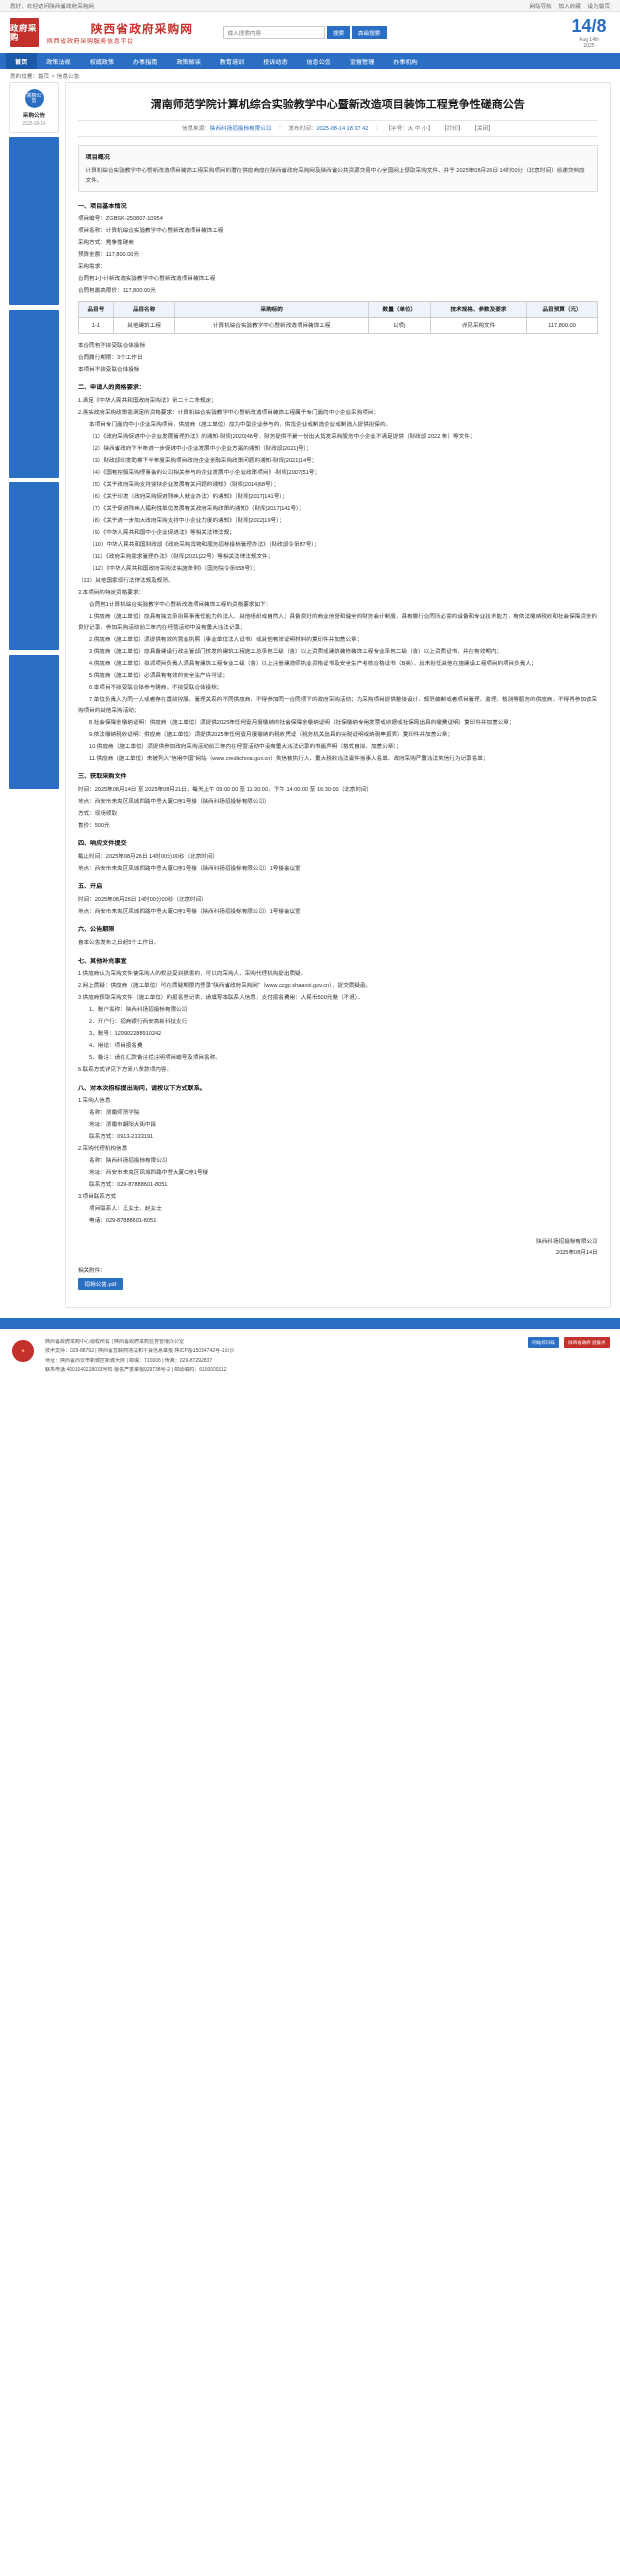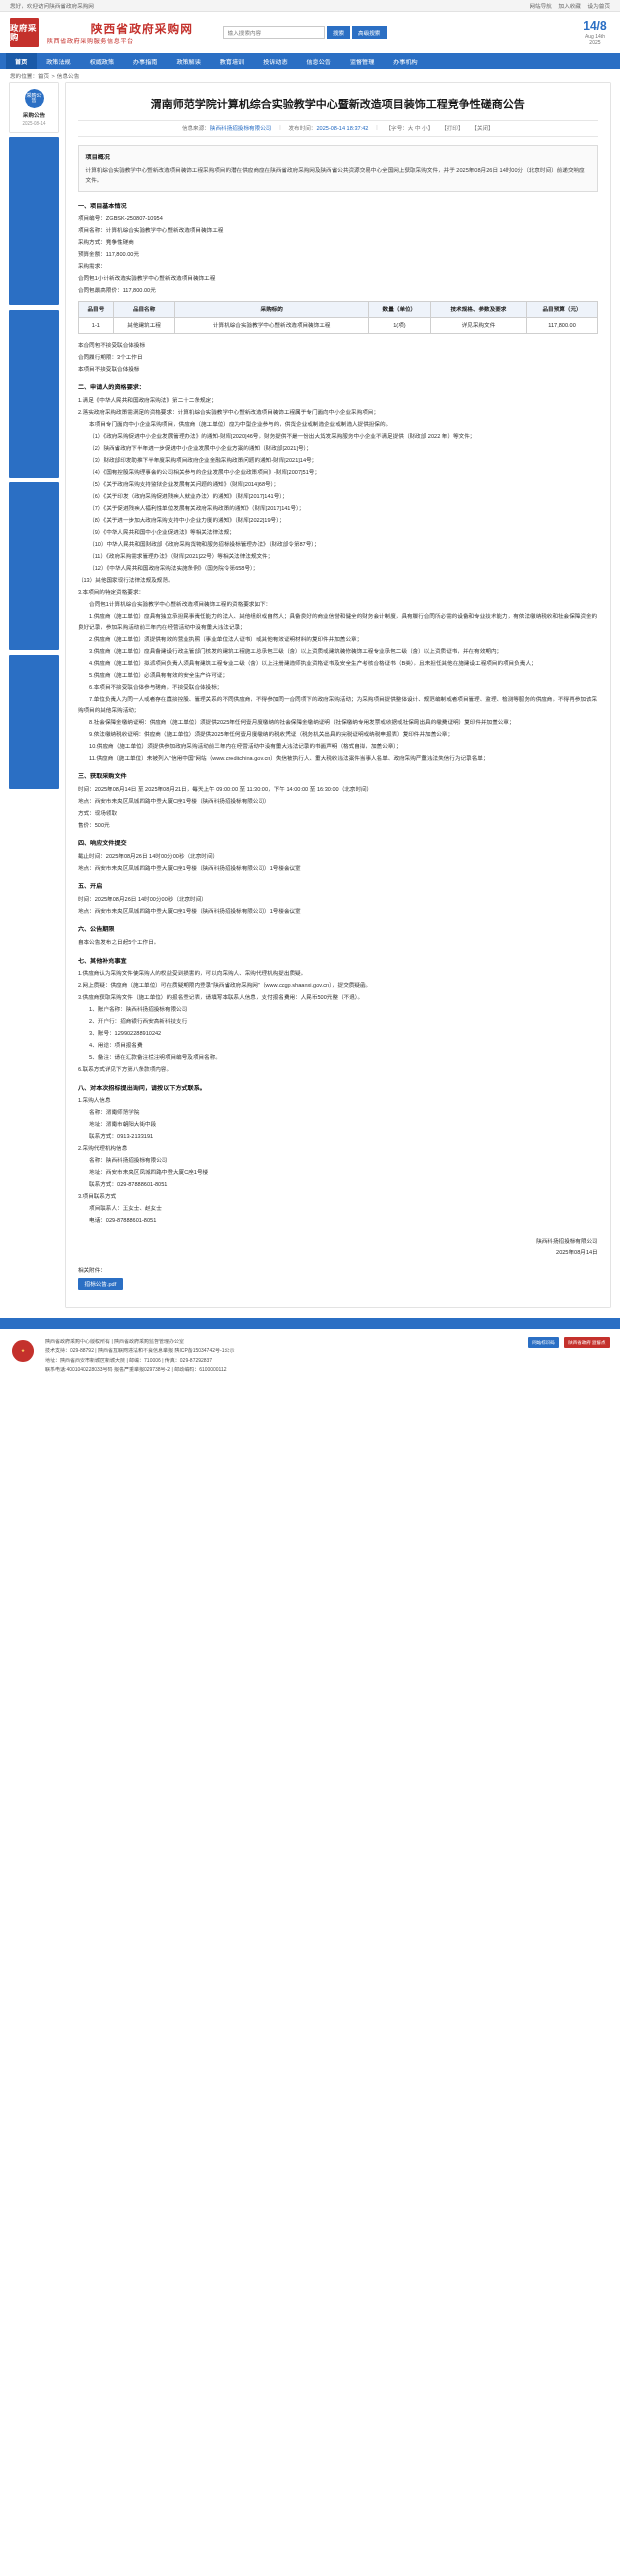--- a/index.html
+++ b/index.html
@@ -73,21 +73,21 @@
     border: none; font-size: 5.6px; cursor: pointer;
     margin-left: 1.7px;
   }
 
   .datebox {
     margin-left: auto;
     text-align: center;
     color: #333;
     padding-right: 3.4px;
   }
-  .datebox .d1 { font-size: 12px; font-weight: bold; color: #2b6fc4; line-height: 1; }
+  .datebox .d1 { font-size: 18px; font-weight: bold; color: #2b6fc4; line-height: 1; }
   .datebox .d2 { font-size: 5px; color: #777; margin-top: 1.1px; }
   .datebox .d3 { font-size: 5px; color: #777; }
 
   
   .nav {
     background: #2b6fc4;
     height: 15.6px;
     display: flex;
     align-items: stretch;
     padding: 0 5.6px;

